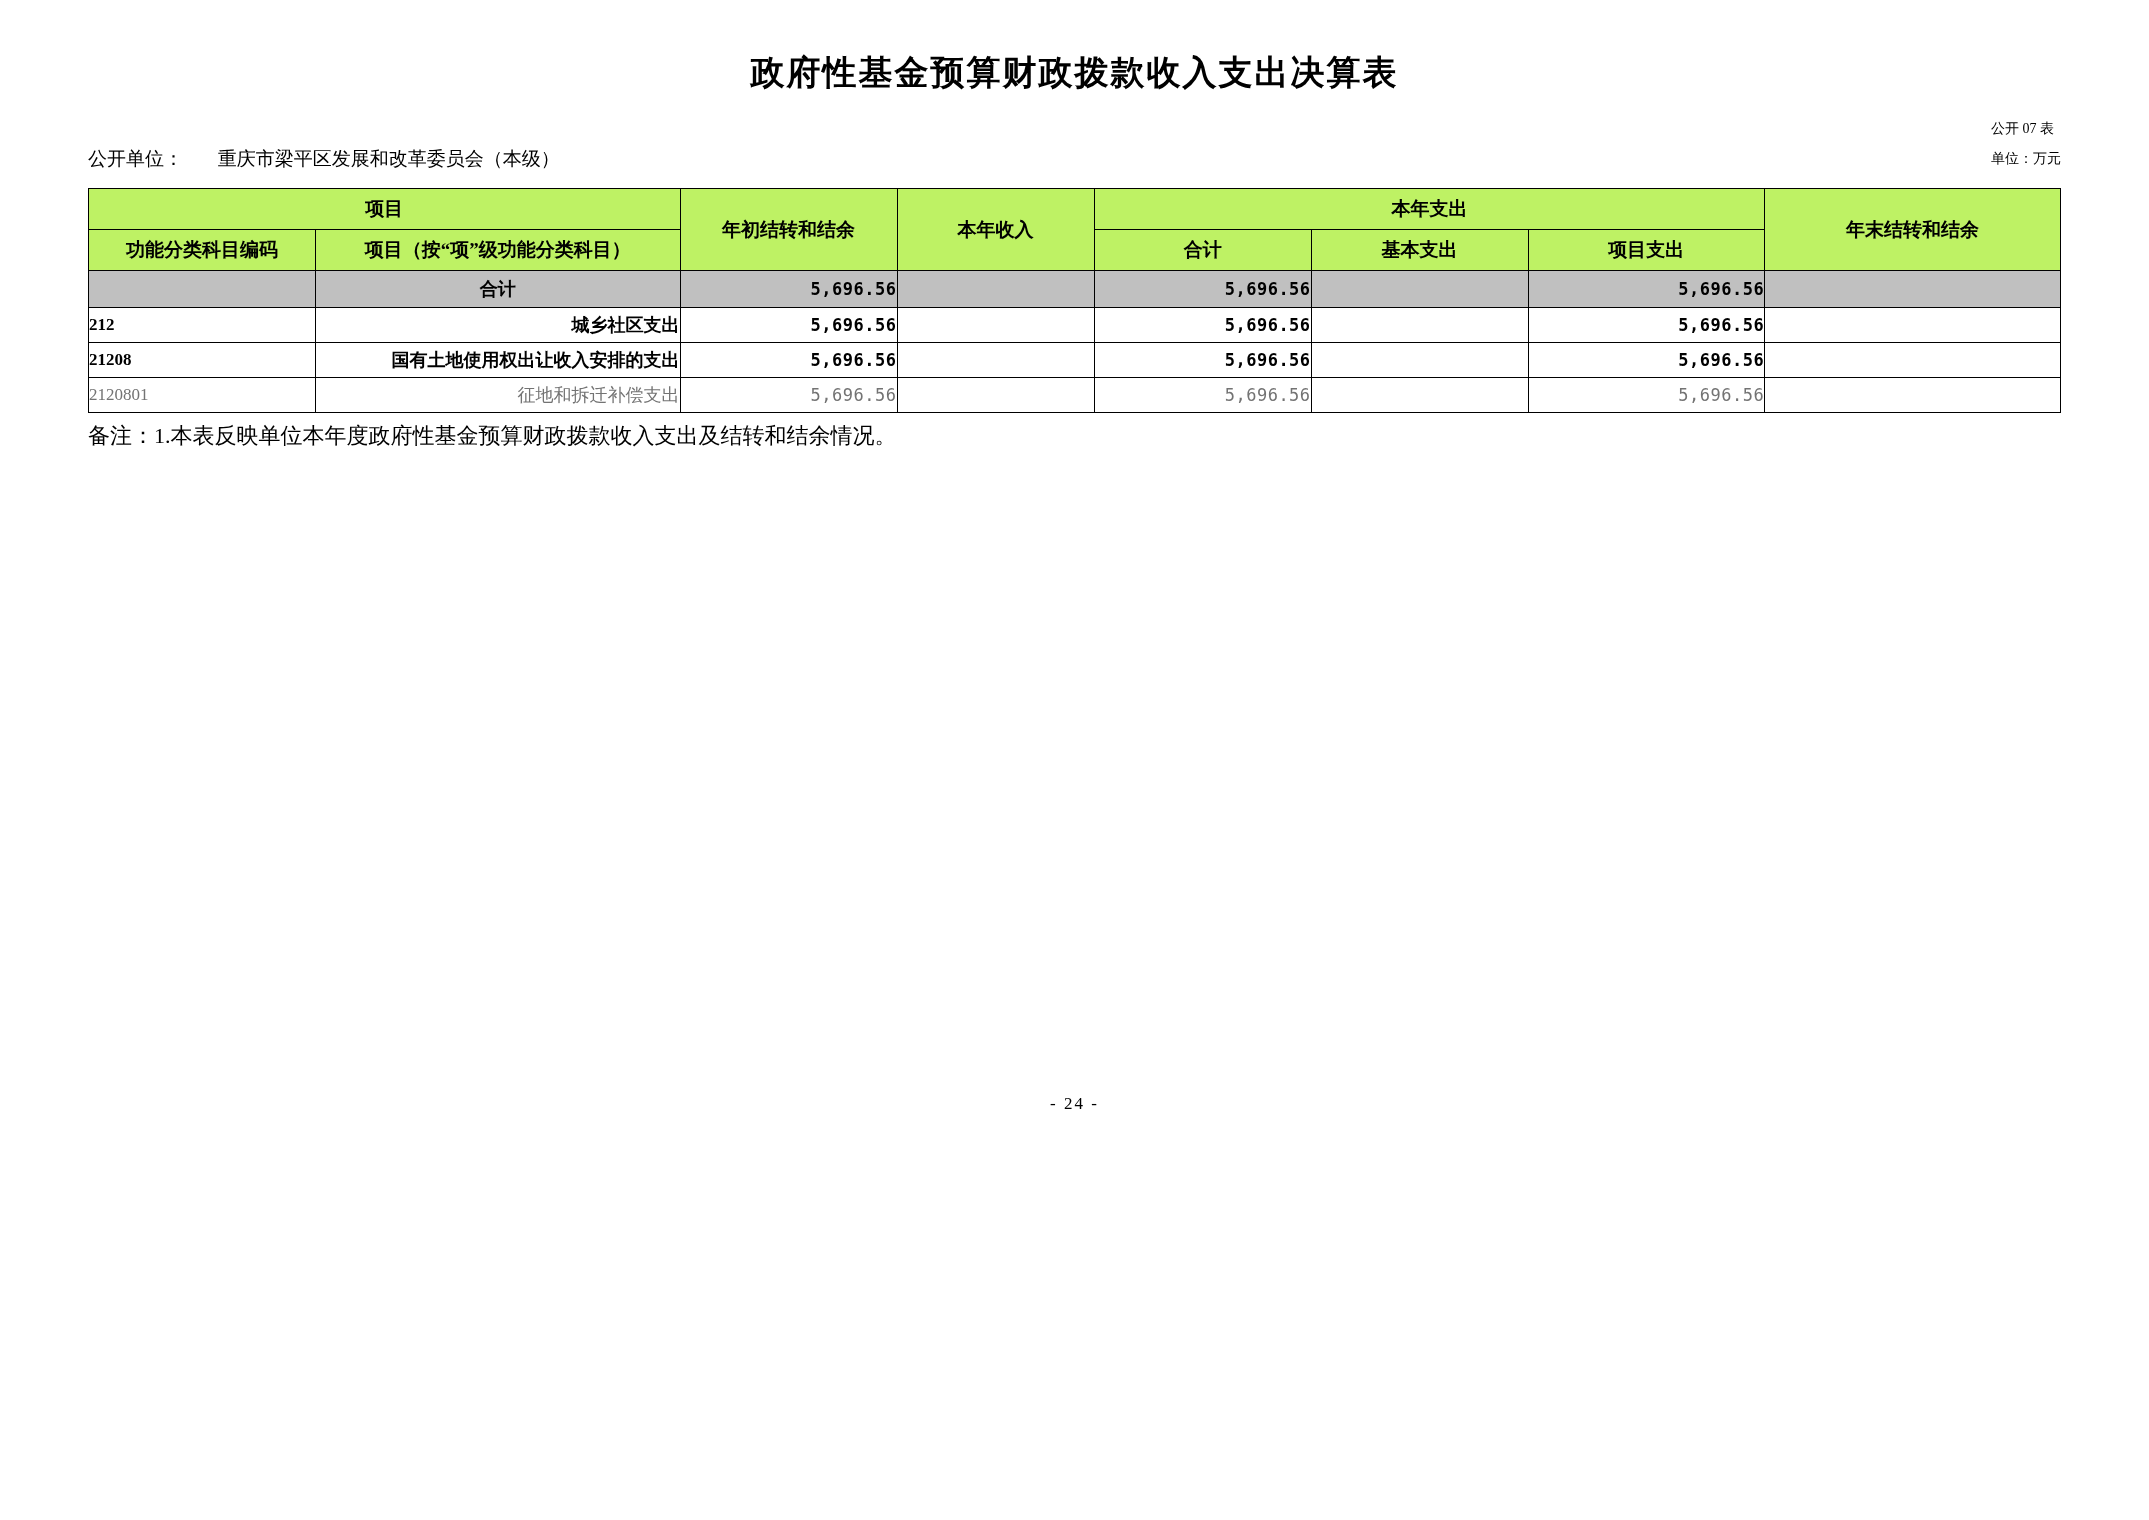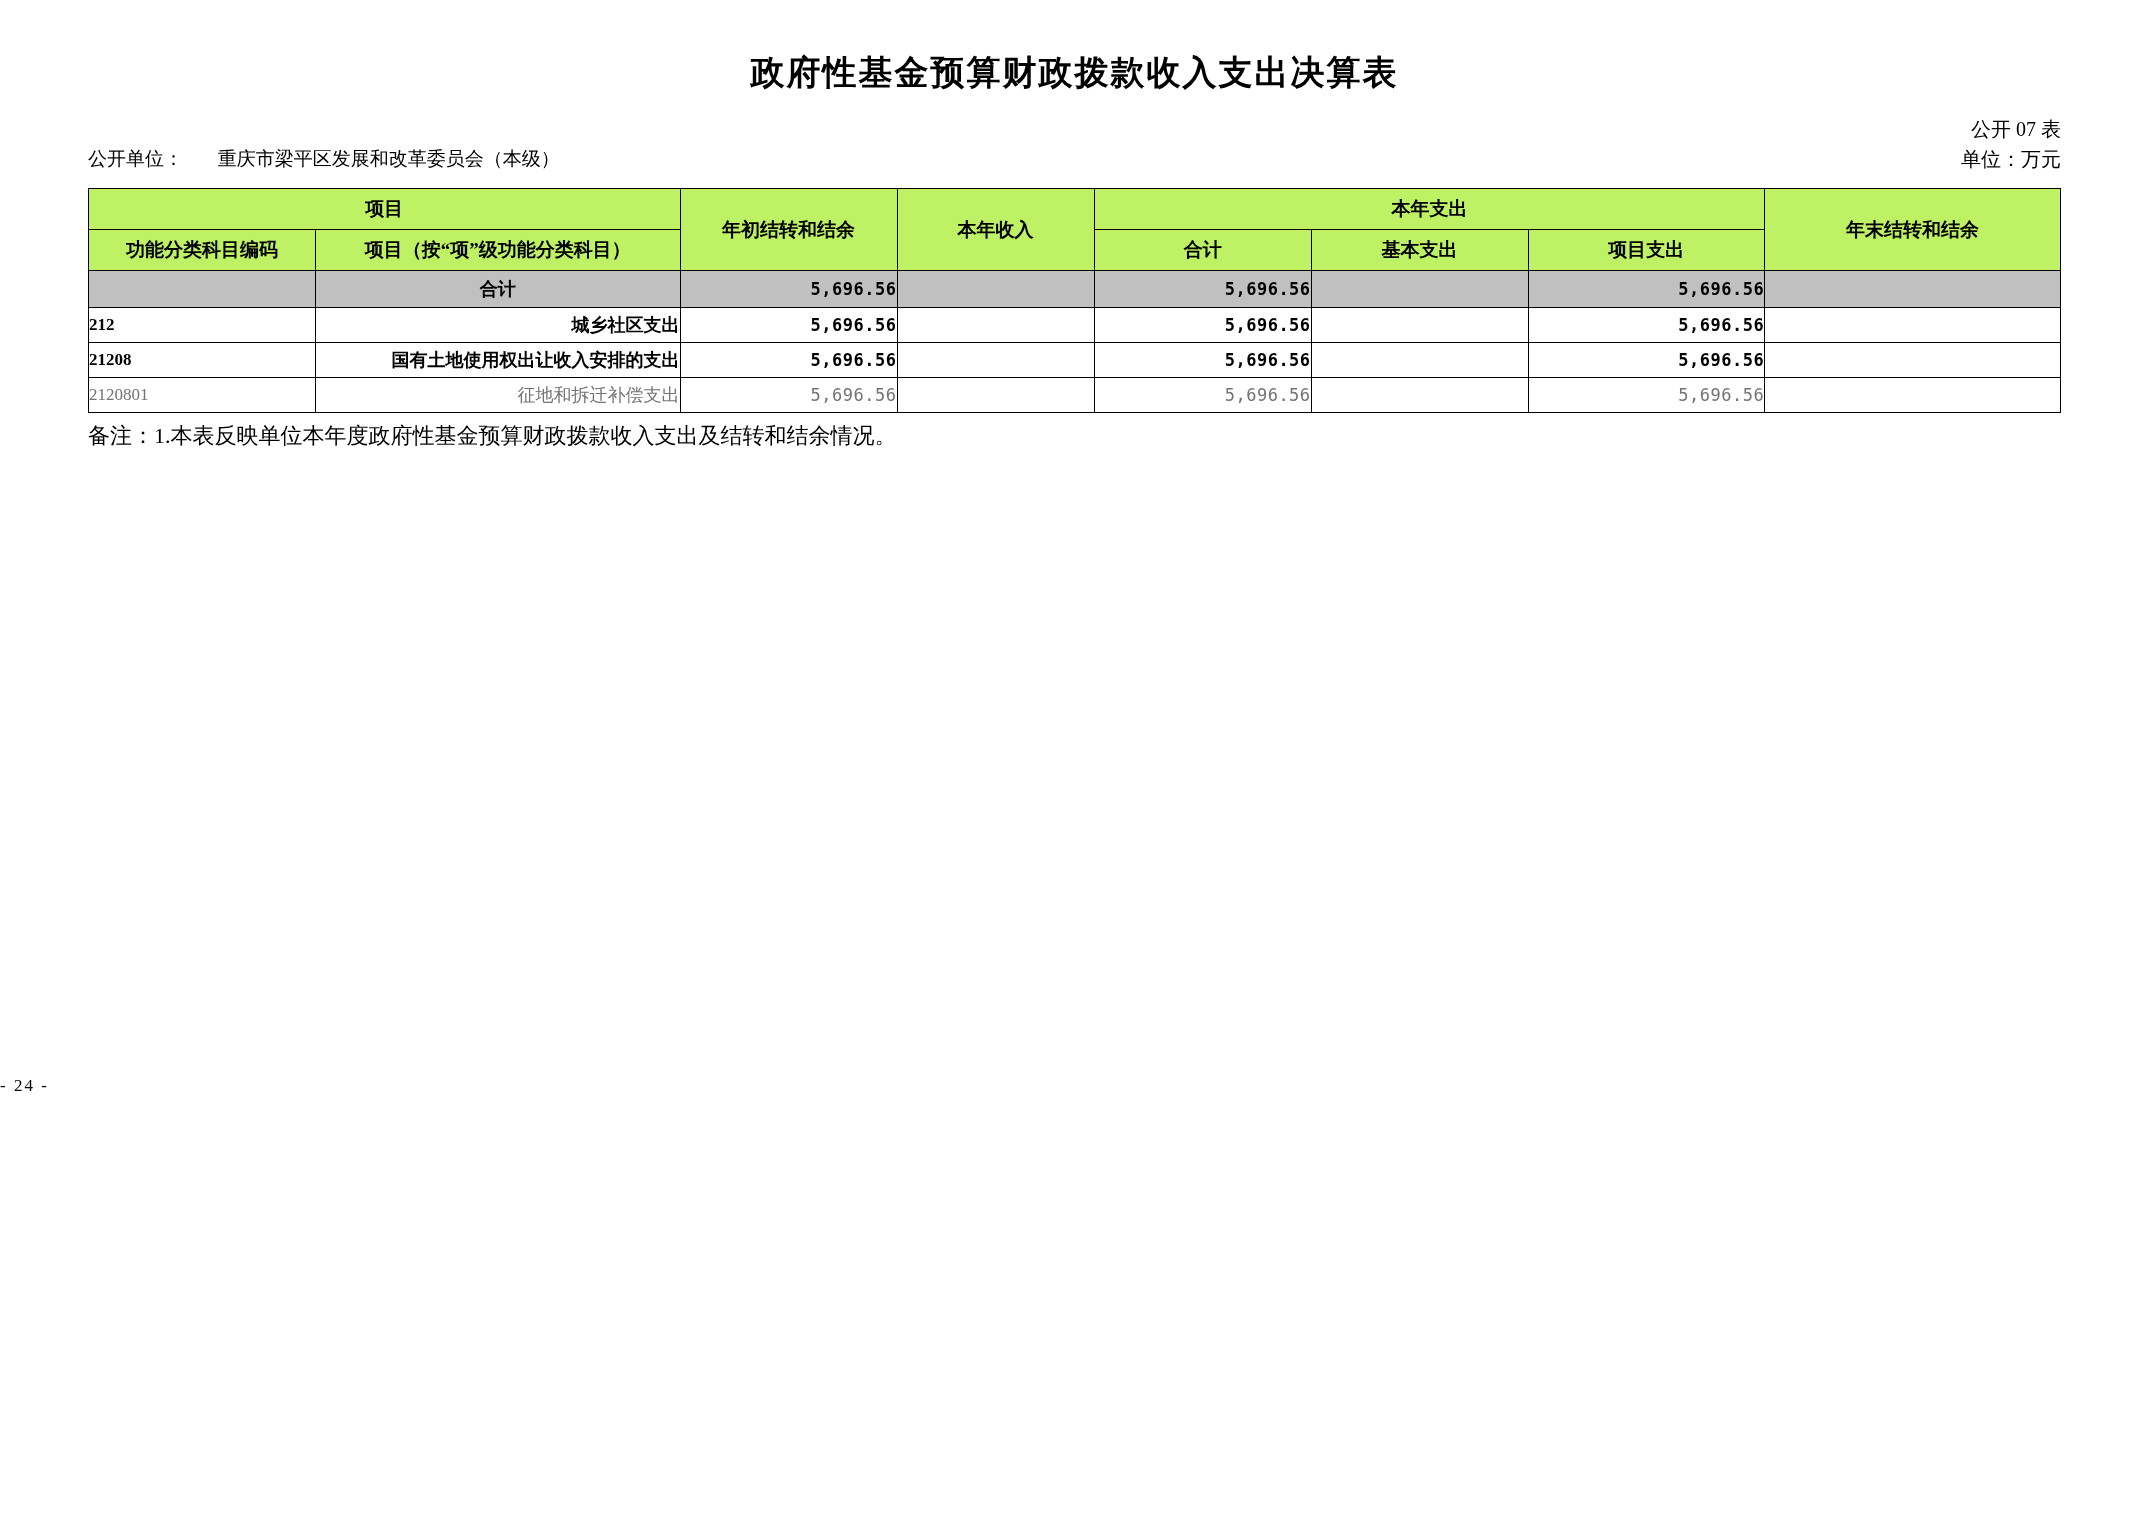--- a/index.html
+++ b/index.html
@@ -42,22 +42,22 @@
     top: 16px;
     font-size: 19px;
     white-space: nowrap;
   }
   .publisher .label { margin-right: 6px; }
   .publisher .value { margin-left: 24px; }
   .right-meta {
     position: absolute;
     right: 0;
     top: -16px;
-    text-align: right;
-    font-size: 20px;
+    text-align: left;
+    font-size: 14px;
     line-height: 30px;
   }
   table.fin {
     width: 100%;
     border-collapse: collapse;
     table-layout: fixed;
     font-size: 18px;
   }
   table.fin th, table.fin td {
     border: 1px solid #000;
@@ -97,23 +97,24 @@
   tr.lvl1 td { font-weight: bold; height: 34px; }
   tr.lvl2 td { font-weight: bold; height: 34px; }
   tr.lvl3 td { font-weight: normal; height: 34px; color: #737373; }
   .note {
     margin-top: 10px;
     font-size: 22px;
     line-height: 26px;
   }
   .page-number {
     position: absolute;
-    bottom: 56px;
+    bottom: 38px;
     left: 0;
     width: 100%;
+    text-align: center;
     font-size: 17px;
     letter-spacing: 2px;
   }
 </style>
 </head>
 <body>
 
 <div class="page">
 
   <div class="doc-title">政府性基金预算财政拨款收入支出决算表</div>

